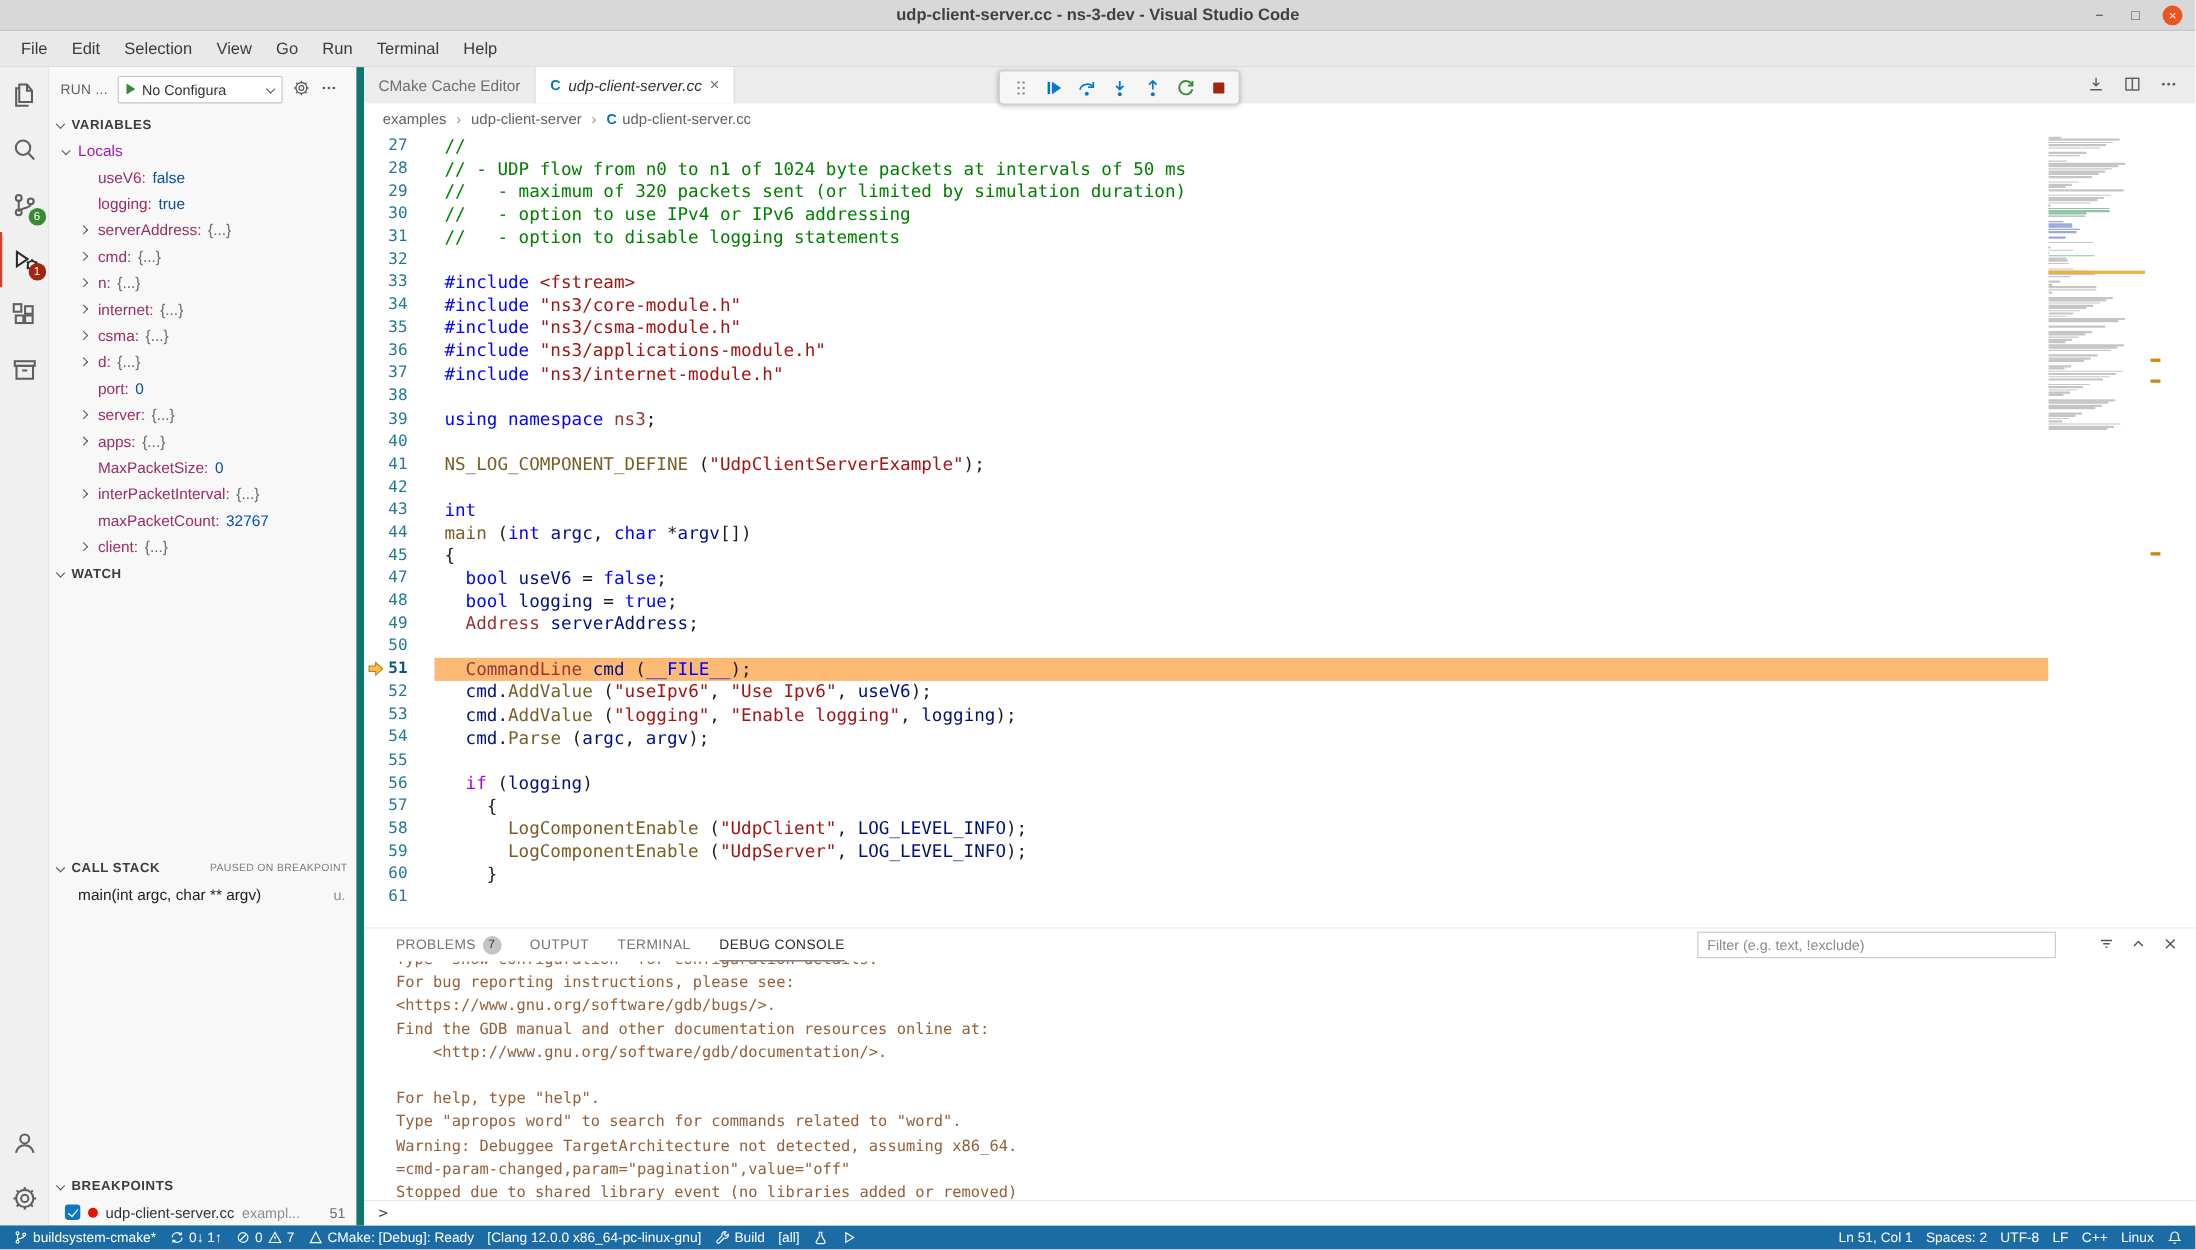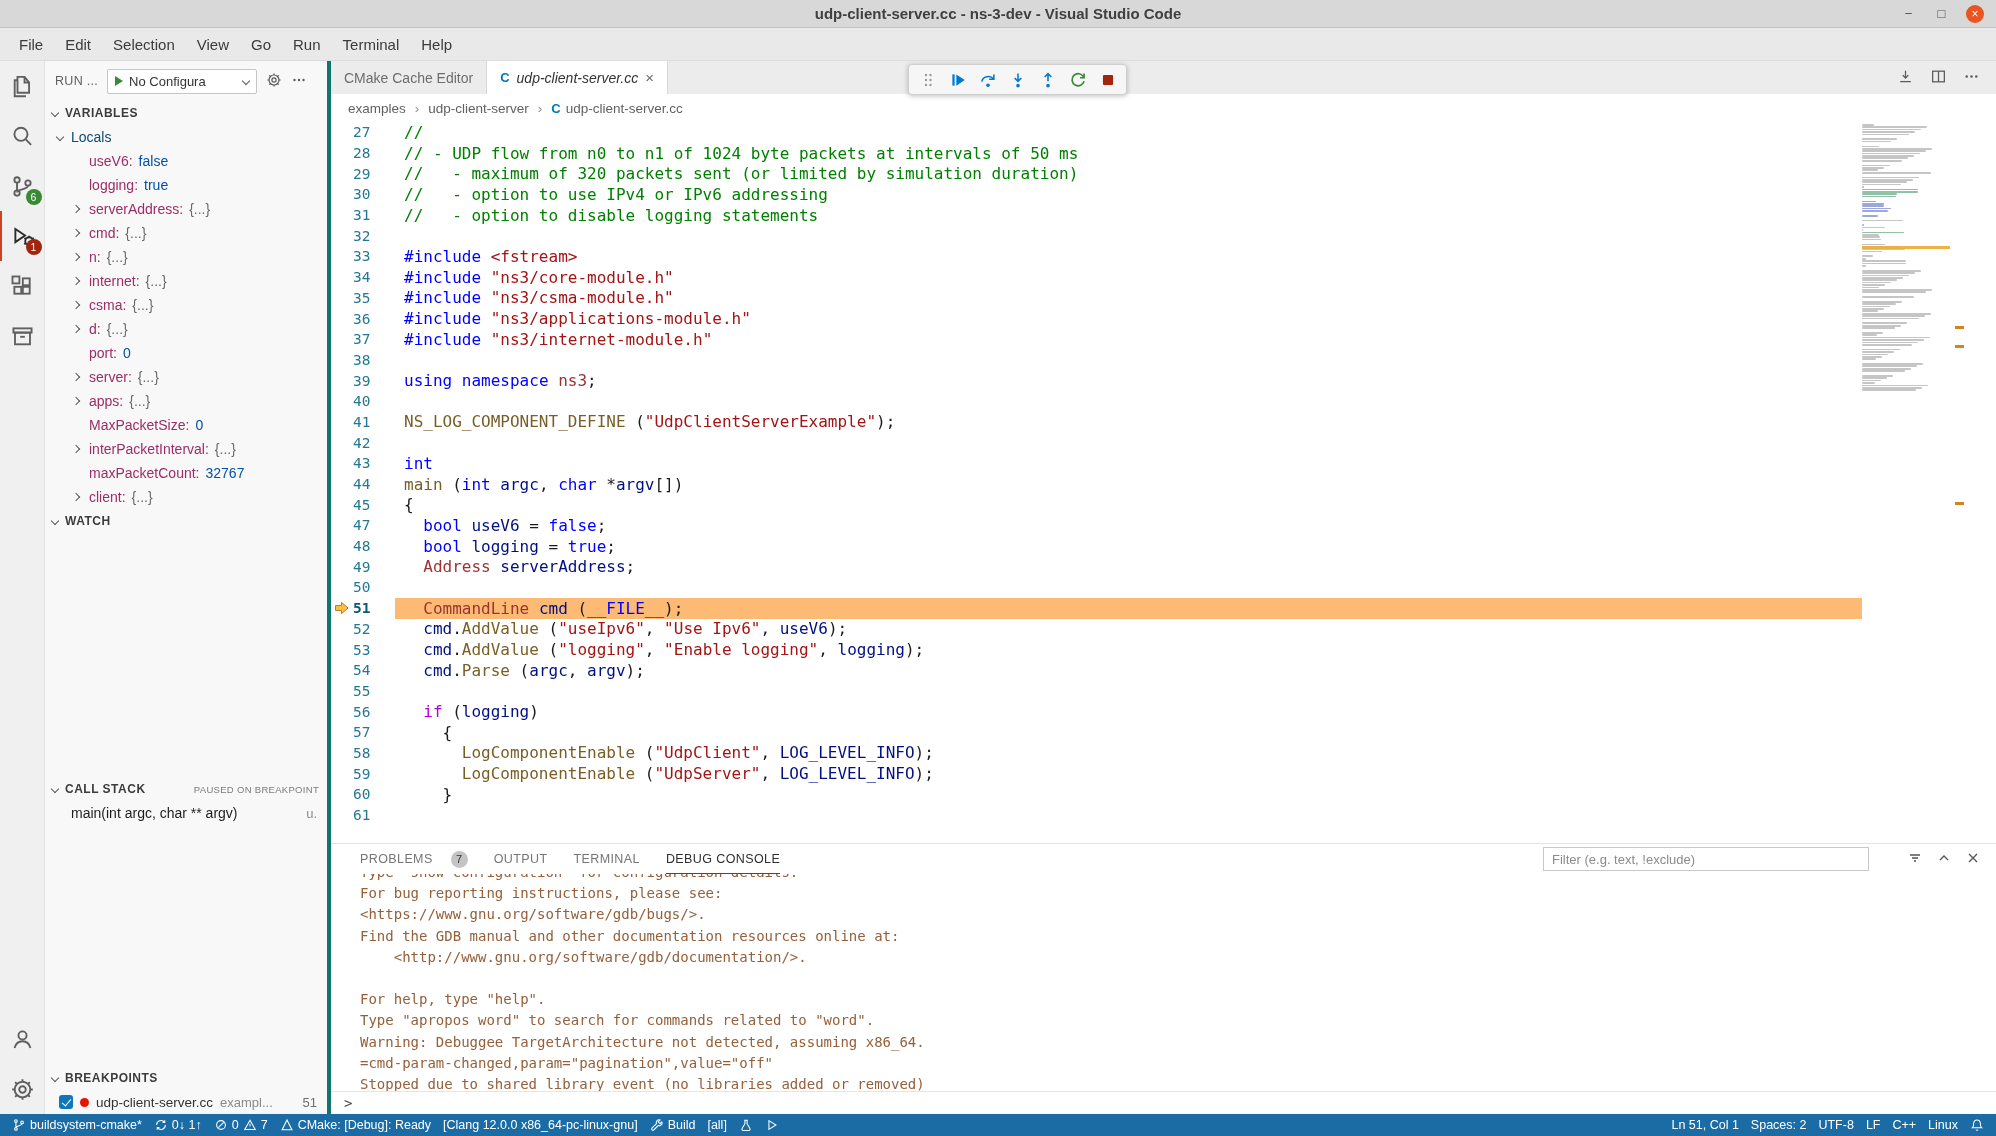--- a/index.html
+++ b/index.html
@@ -25,41 +25,41 @@
 .activitybar{width:45px;background:#f0f0f0;border-right:1px solid #e2e2e2;display:flex;flex-direction:column;align-items:center;flex:none}
 .ab-item{width:45px;height:50px;display:flex;align-items:center;justify-content:center;position:relative;color:#5f5f5f}
 .ab-item svg{width:25px;height:25px;stroke:currentColor;fill:none;stroke-width:1.2}
 .ab-item.active{color:#2b2b2b;border-left:2px solid #cf4125}
 .ab-badge{position:absolute;right:3px;bottom:6px;min-width:16px;height:16px;border-radius:9px;color:#fff;font-size:10.5px;display:flex;align-items:center;justify-content:center;padding:0 3px}
 .ab-badge.green{background:#388a34}
 .ab-badge.red{background:#a1260d}
 .ab-bottom{margin-top:auto;display:flex;flex-direction:column;align-items:center}
 
 
-.sidebar{width:286px;background:#f8f8f8;border-right:4px solid #0f766e;display:flex;flex-direction:column;flex:none;overflow:hidden}
+.sidebar{width:286px;background:#f8f8f8;border-right:7px solid #0f766e;display:flex;flex-direction:column;flex:none;overflow:hidden}
 .run-row{height:40px;display:flex;align-items:center;padding:0 10px;gap:9px;flex:none}
 .run-title{font-size:12.5px;color:#5f5f5f;letter-spacing:.3px;white-space:nowrap}
 .config-dd{height:25px;width:150px;border:1px solid #c6c6c6;background:#fff;border-radius:2px;display:flex;align-items:center;padding:0 7px;gap:6px;font-size:13px;color:#333}
 .play-tri{width:0;height:0;border-left:8px solid #388a34;border-top:5px solid transparent;border-bottom:5px solid transparent;flex:none}
 .dd-label{flex:1;overflow:hidden;white-space:nowrap}
 .chev{width:6px;height:6px;border-right:1.4px solid #5a5a5a;border-bottom:1.4px solid #5a5a5a;display:inline-block;flex:none}
 .chev.down{transform:rotate(45deg)}
 .chev.right{transform:rotate(-45deg)}
 .run-gear svg{width:16px;height:16px;stroke:#5a5a5a;fill:none;stroke-width:1.2}
 .run-more svg{width:16px;height:16px;fill:#5a5a5a}
 .section-h{height:24px;display:flex;align-items:center;padding-left:20px;position:relative;font-size:12px;font-weight:700;color:#3c3c3c;letter-spacing:.5px;flex:none}
 .section-h .chev{position:absolute;left:7px;top:9px}
 .paused-badge{margin-left:auto;font-size:9.5px;font-weight:400;color:#7c7c7c;letter-spacing:.3px;padding-right:8px}
 .tree{flex:none}
 .tree-row{height:24px;display:flex;align-items:center;position:relative;padding-left:44px;font-size:14px;white-space:nowrap;overflow:hidden}
 .tree-row.locals{padding-left:26px}
 .tree-row .chev{position:absolute}
 .tree-row.locals .chev{left:12px;top:9px}
 .tree-row.var .chev{left:28px;top:9px}
-.locals-label{color:#0c4a6e}
+.locals-label{color:#a21caf}
 .var-name{color:#9b2e66;margin-right:6px}
 .var-val.bool,.var-val.num{color:#0451a5}
 .var-val.obj{color:#6a6a6a}
 .watch-spacer{height:244px;flex:none}
 .stack-spacer{flex:1}
 .frame-row{height:24px;display:flex;align-items:center;padding:0 10px 0 26px;font-size:14px;color:#1e1e1e;flex:none;white-space:nowrap}
 .frame-detail{margin-left:auto;color:#8c8c8c;font-size:13px}
 .bp-row{height:24px;display:flex;align-items:center;padding:0 10px 0 14px;gap:7px;flex:none;font-size:13.5px;white-space:nowrap;overflow:hidden}
 .bp-check{width:14px;height:14px;background:#1177bb;border-radius:3px;position:relative;flex:none}
 .bp-check::after{content:"";position:absolute;left:4.5px;top:1.5px;width:4px;height:8px;border-right:1.6px solid #fff;border-bottom:1.6px solid #fff;transform:rotate(40deg)}
@@ -112,21 +112,21 @@
 .mm-g{background:rgba(110,110,110,.4)}
 .mm-c{background:rgba(35,134,84,.5)}
 .mm-k{background:rgba(40,60,180,.45)}
 .mm-marker{position:absolute;left:0;right:0;top:122px;height:3px;background:#efae3c;opacity:.95}
 .overview-ruler{position:absolute;right:0;top:0;width:46px;bottom:0}
 .ruler-mark{position:absolute;left:5px;width:9px;height:3px;background:#d18616}
 
 
 .panel{height:271px;flex:none;background:#fff;border-top:1px solid #e3e3e3;display:flex;flex-direction:column;overflow:hidden}
 .panel-tabs{height:30px;display:flex;align-items:center;padding-left:29px;gap:26px;flex:none}
-.panel-tab{font-size:12.5px;letter-spacing:.4px;color:#757575;display:flex;align-items:center;gap:18px;height:100%}
+.panel-tab{font-size:12.5px;letter-spacing:.4px;color:#757575;display:flex;align-items:center;gap:6px;height:100%}
 .panel-tab.active{color:#2e2e2e;border-bottom:1px solid #4a4a4a}
 .panel-badge{min-width:17px;height:17px;border-radius:9px;background:#c4c4c4;color:#333;font-size:11px;display:flex;align-items:center;justify-content:center;padding:0 3px}
 .filter-box{margin-left:auto;width:326px;height:24px;border:1px solid #c8c8c8;background:#fff;font-size:13px;padding:0 8px;color:#333;font-family:inherit}
 .filter-box::placeholder{color:#8b8b8b}
 .panel-actions{display:flex;align-items:center;gap:13px;padding:0 15px 0 12px;color:#555}
 .panel-actions svg{width:16px;height:16px;stroke:currentColor;fill:none;stroke-width:1.3}
 .console{flex:1;overflow:hidden;padding-left:29px}
 .console-inner{margin-top:-12px}
 .console-line{font-family:"DejaVu Sans Mono","Liberation Mono",monospace;font-size:14px;line-height:21.2px;color:#95603a;white-space:pre}
 .prompt-row{height:23px;border-top:1px solid #e6e6e6;display:flex;align-items:center;padding-left:13px;font-family:"DejaVu Sans Mono","Liberation Mono",monospace;font-size:14px;color:#444;flex:none}

